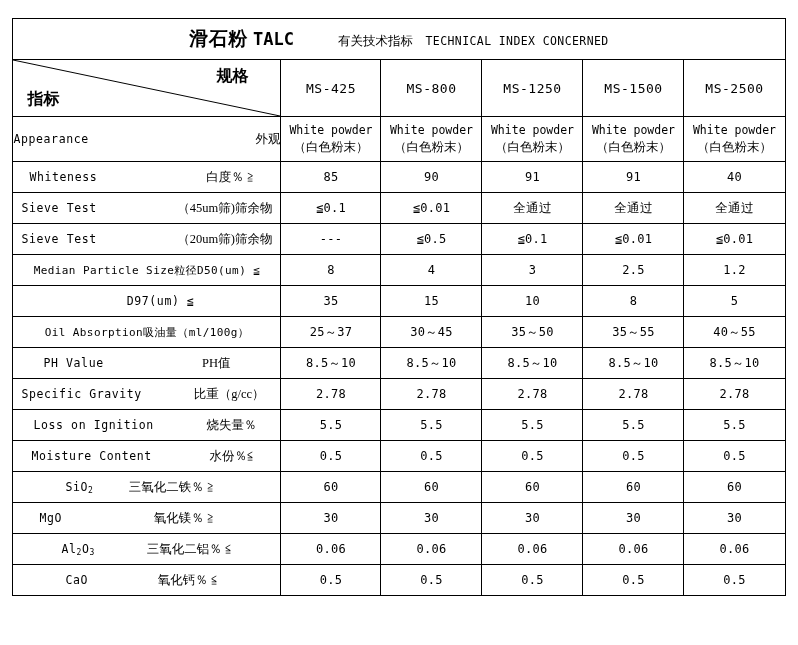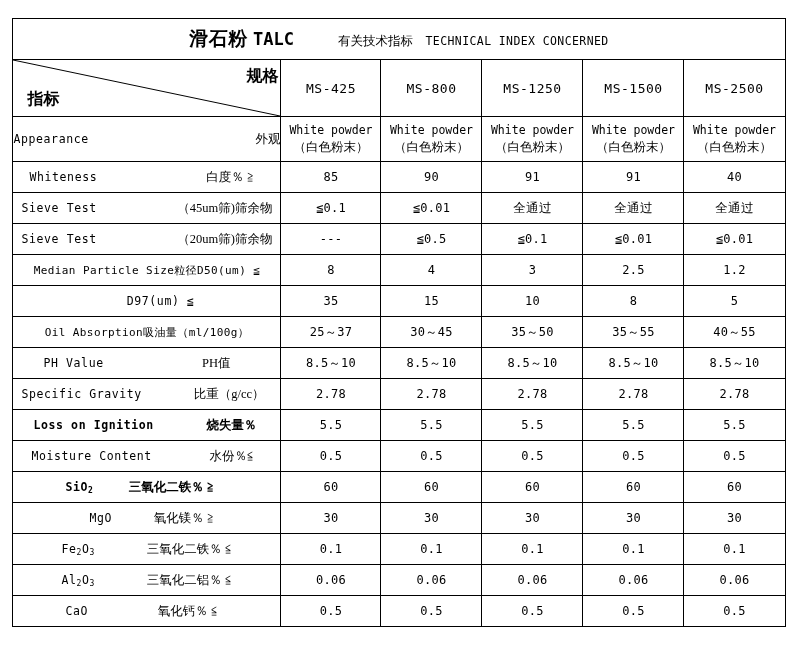--- a/index.html
+++ b/index.html
@@ -78,21 +78,21 @@
   }
   .corner .lbl-left {
     position: absolute;
     left: 14px;
     bottom: 6px;
     font-size: 16px;
     font-weight: bold;
   }
   .corner .lbl-right {
     position: absolute;
-    right: 2px;
+    right: 32px;
     top: 6px;
     font-size: 16px;
     font-weight: bold;
   }
   .grade {
     font-family: "DejaVu Sans Mono", monospace;
     font-size: 13px;
     letter-spacing: 0.5px;
   }
   
@@ -335,21 +335,21 @@
         </td>
         <td class="row-cell"><span class="val">2.78</span></td>
         <td class="row-cell"><span class="val">2.78</span></td>
         <td class="row-cell"><span class="val">2.78</span></td>
         <td class="row-cell"><span class="val">2.78</span></td>
         <td class="row-cell"><span class="val">2.78</span></td>
       </tr>
 
       <tr>
         <td class="item-cell">
-          <div class="item-inner" style="padding:0 24px 0 20px;font-weight:bold;">
+          <div class="item-inner" style="padding:0 24px 0 20px;">
             <span class="item-en">Loss on Ignition</span>
             <span class="item-cn">烧失量％</span>
           </div>
         </td>
         <td class="row-cell"><span class="val">5.5</span></td>
         <td class="row-cell"><span class="val">5.5</span></td>
         <td class="row-cell"><span class="val">5.5</span></td>
         <td class="row-cell"><span class="val">5.5</span></td>
         <td class="row-cell"><span class="val">5.5</span></td>
       </tr>
@@ -363,59 +363,46 @@
         </td>
         <td class="row-cell"><span class="val">0.5</span></td>
         <td class="row-cell"><span class="val">0.5</span></td>
         <td class="row-cell"><span class="val">0.5</span></td>
         <td class="row-cell"><span class="val">0.5</span></td>
         <td class="row-cell"><span class="val">0.5</span></td>
       </tr>
 
       <tr>
         <td class="item-cell">
-          <div class="item-inner" style="padding:0 66px 0 52px;font-weight:bold;">
+          <div class="item-inner" style="padding:0 66px 0 52px;">
             <span class="item-en">SiO<sub>2</sub></span>
             <span class="item-cn">三氧化二铁％ ≧</span>
           </div>
         </td>
         <td class="row-cell"><span class="val">60</span></td>
         <td class="row-cell"><span class="val">60</span></td>
         <td class="row-cell"><span class="val">60</span></td>
         <td class="row-cell"><span class="val">60</span></td>
         <td class="row-cell"><span class="val">60</span></td>
       </tr>
 
       <tr>
         <td class="item-cell">
-          <div class="item-inner" style="padding:0 66px 0 76px;">
+          <div class="item-inner" style="padding:0 66px 0 26px;">
             <span class="item-en">MgO</span>
             <span class="item-cn">氧化镁％ ≧</span>
           </div>
         </td>
         <td class="row-cell"><span class="val">30</span></td>
         <td class="row-cell"><span class="val">30</span></td>
         <td class="row-cell"><span class="val">30</span></td>
         <td class="row-cell"><span class="val">30</span></td>
         <td class="row-cell"><span class="val">30</span></td>
       </tr>
 
-      <tr>
-        <td class="item-cell">
-          <div class="item-inner" style="padding:0 48px 0 48px;">
-            <span class="item-en">Fe<sub>2</sub>O<sub>3</sub></span>
-            <span class="item-cn">三氧化二铁％ ≦</span>
-          </div>
-        </td>
-        <td class="row-cell"><span class="val">0.1</span></td>
-        <td class="row-cell"><span class="val">0.1</span></td>
-        <td class="row-cell"><span class="val">0.1</span></td>
-        <td class="row-cell"><span class="val">0.1</span></td>
-        <td class="row-cell"><span class="val">0.1</span></td>
-      </tr>
 
       <tr>
         <td class="item-cell">
           <div class="item-inner" style="padding:0 48px 0 48px;">
             <span class="item-en">Al<sub>2</sub>O<sub>3</sub></span>
             <span class="item-cn">三氧化二铝％ ≦</span>
           </div>
         </td>
         <td class="row-cell"><span class="val">0.06</span></td>
         <td class="row-cell"><span class="val">0.06</span></td>

